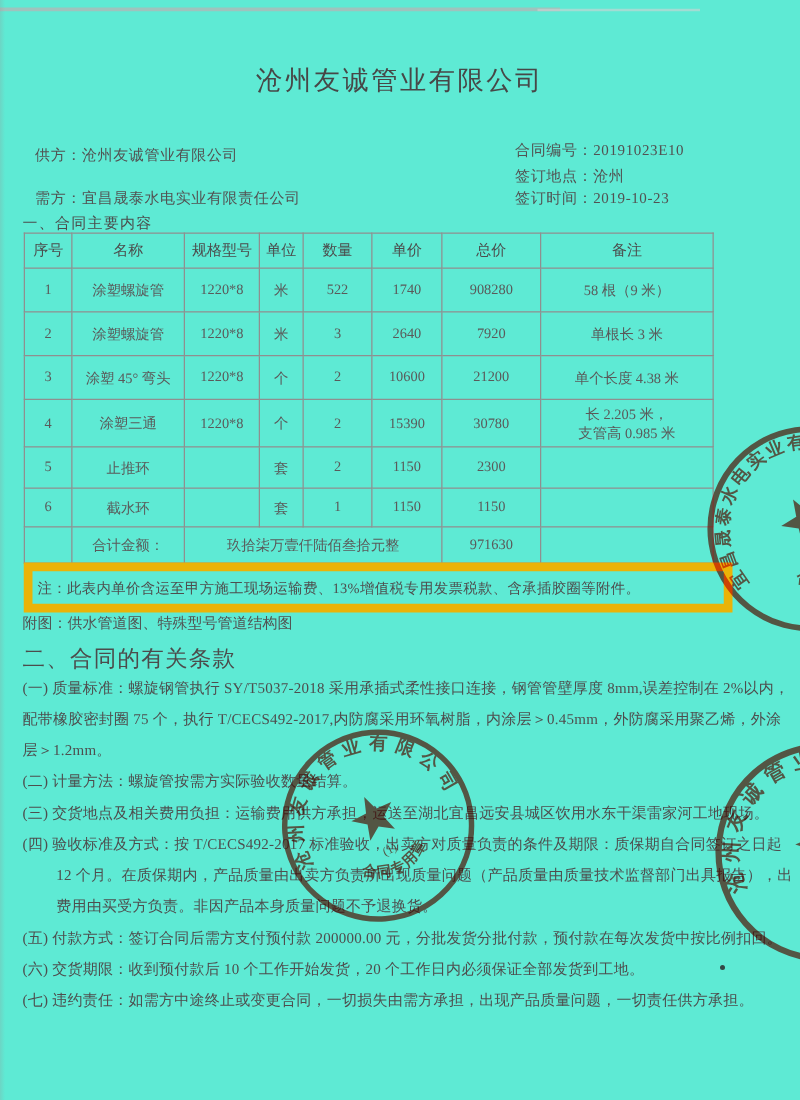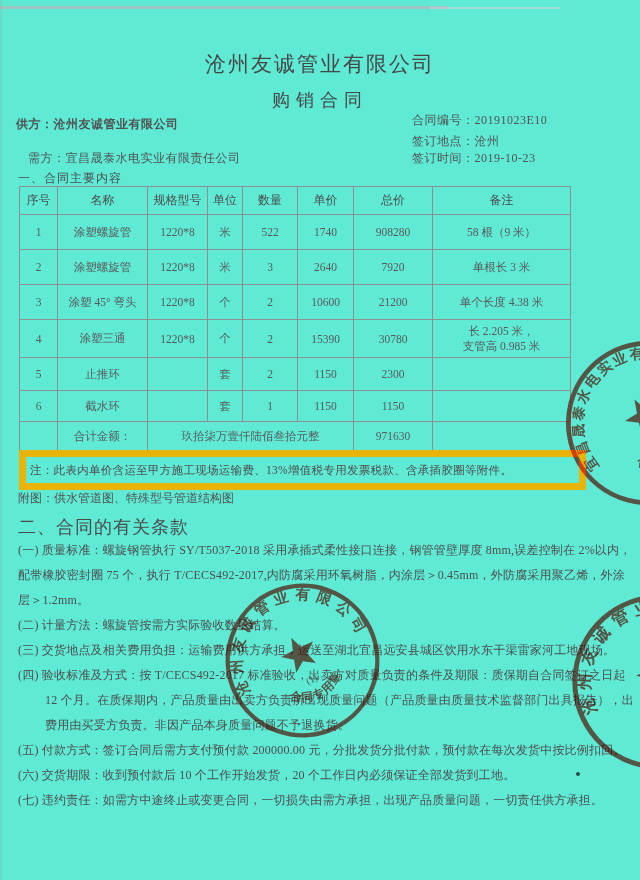--- a/index.html
+++ b/index.html
@@ -14,21 +14,21 @@
   .scan-top-line2{position:absolute;top:7px;left:430px;width:130px;height:2px;background:#d2d2d2;opacity:.6;}
   .scan-left-edge{position:absolute;top:0;left:0;width:4px;height:880px;background:linear-gradient(90deg,rgba(150,150,150,.25),rgba(255,255,255,0));}
   .speck{position:absolute;width:4px;height:4px;border-radius:50%;background:#2b2b2b;opacity:.85;}
 
   .doc-title{position:absolute;top:50px;left:0;width:640px;text-align:center;
     font-size:21px;letter-spacing:2px;color:#474747;}
   .doc-subtitle{position:absolute;top:88px;left:0;width:640px;text-align:center;
     font-size:18px;letter-spacing:6px;color:#474747;}
 
   .meta{position:absolute;font-size:12px;color:#525252;letter-spacing:.5px;}
-  .m-supplier{left:16px;top:116px;font-weight:bold;}
+  .m-supplier{left:28px;top:116px;}
   .m-buyer{left:28px;top:150px;}
   .m-no{left:412px;top:112px;}
   .m-place{left:412px;top:133px;}
   .m-date{left:412px;top:150px;}
 
   .sec-heading{position:absolute;font-size:12px;color:#4c4c4c;letter-spacing:1px;}
   .sec1{left:18px;top:170px;}
   .sec2{left:18px;top:515px;font-size:18px;}
   .attachments{position:absolute;left:18px;top:490px;font-size:12px;color:#525252;}
 
@@ -67,21 +67,20 @@
 <body>
 
 <div class="page">
 
   <div class="scan-top-line"></div>
   <div class="scan-top-line2"></div>
   <div class="scan-left-edge"></div>
   <div class="speck" style="left:576px;top:772px;"></div>
 
   <div class="doc-title">沧州友诚管业有限公司</div>
-  <div class="doc-subtitle">购销合同</div>
 
   <div class="meta m-supplier">供方：沧州友诚管业有限公司</div>
   <div class="meta m-buyer">需方：宜昌晟泰水电实业有限责任公司</div>
   <div class="meta m-no">合同编号：20191023E10</div>
   <div class="meta m-place">签订地点：沧州</div>
   <div class="meta m-date">签订时间：2019-10-23</div>
 
   <div class="sec-heading sec1">一、合同主要内容</div>
 
   <table class="items">

